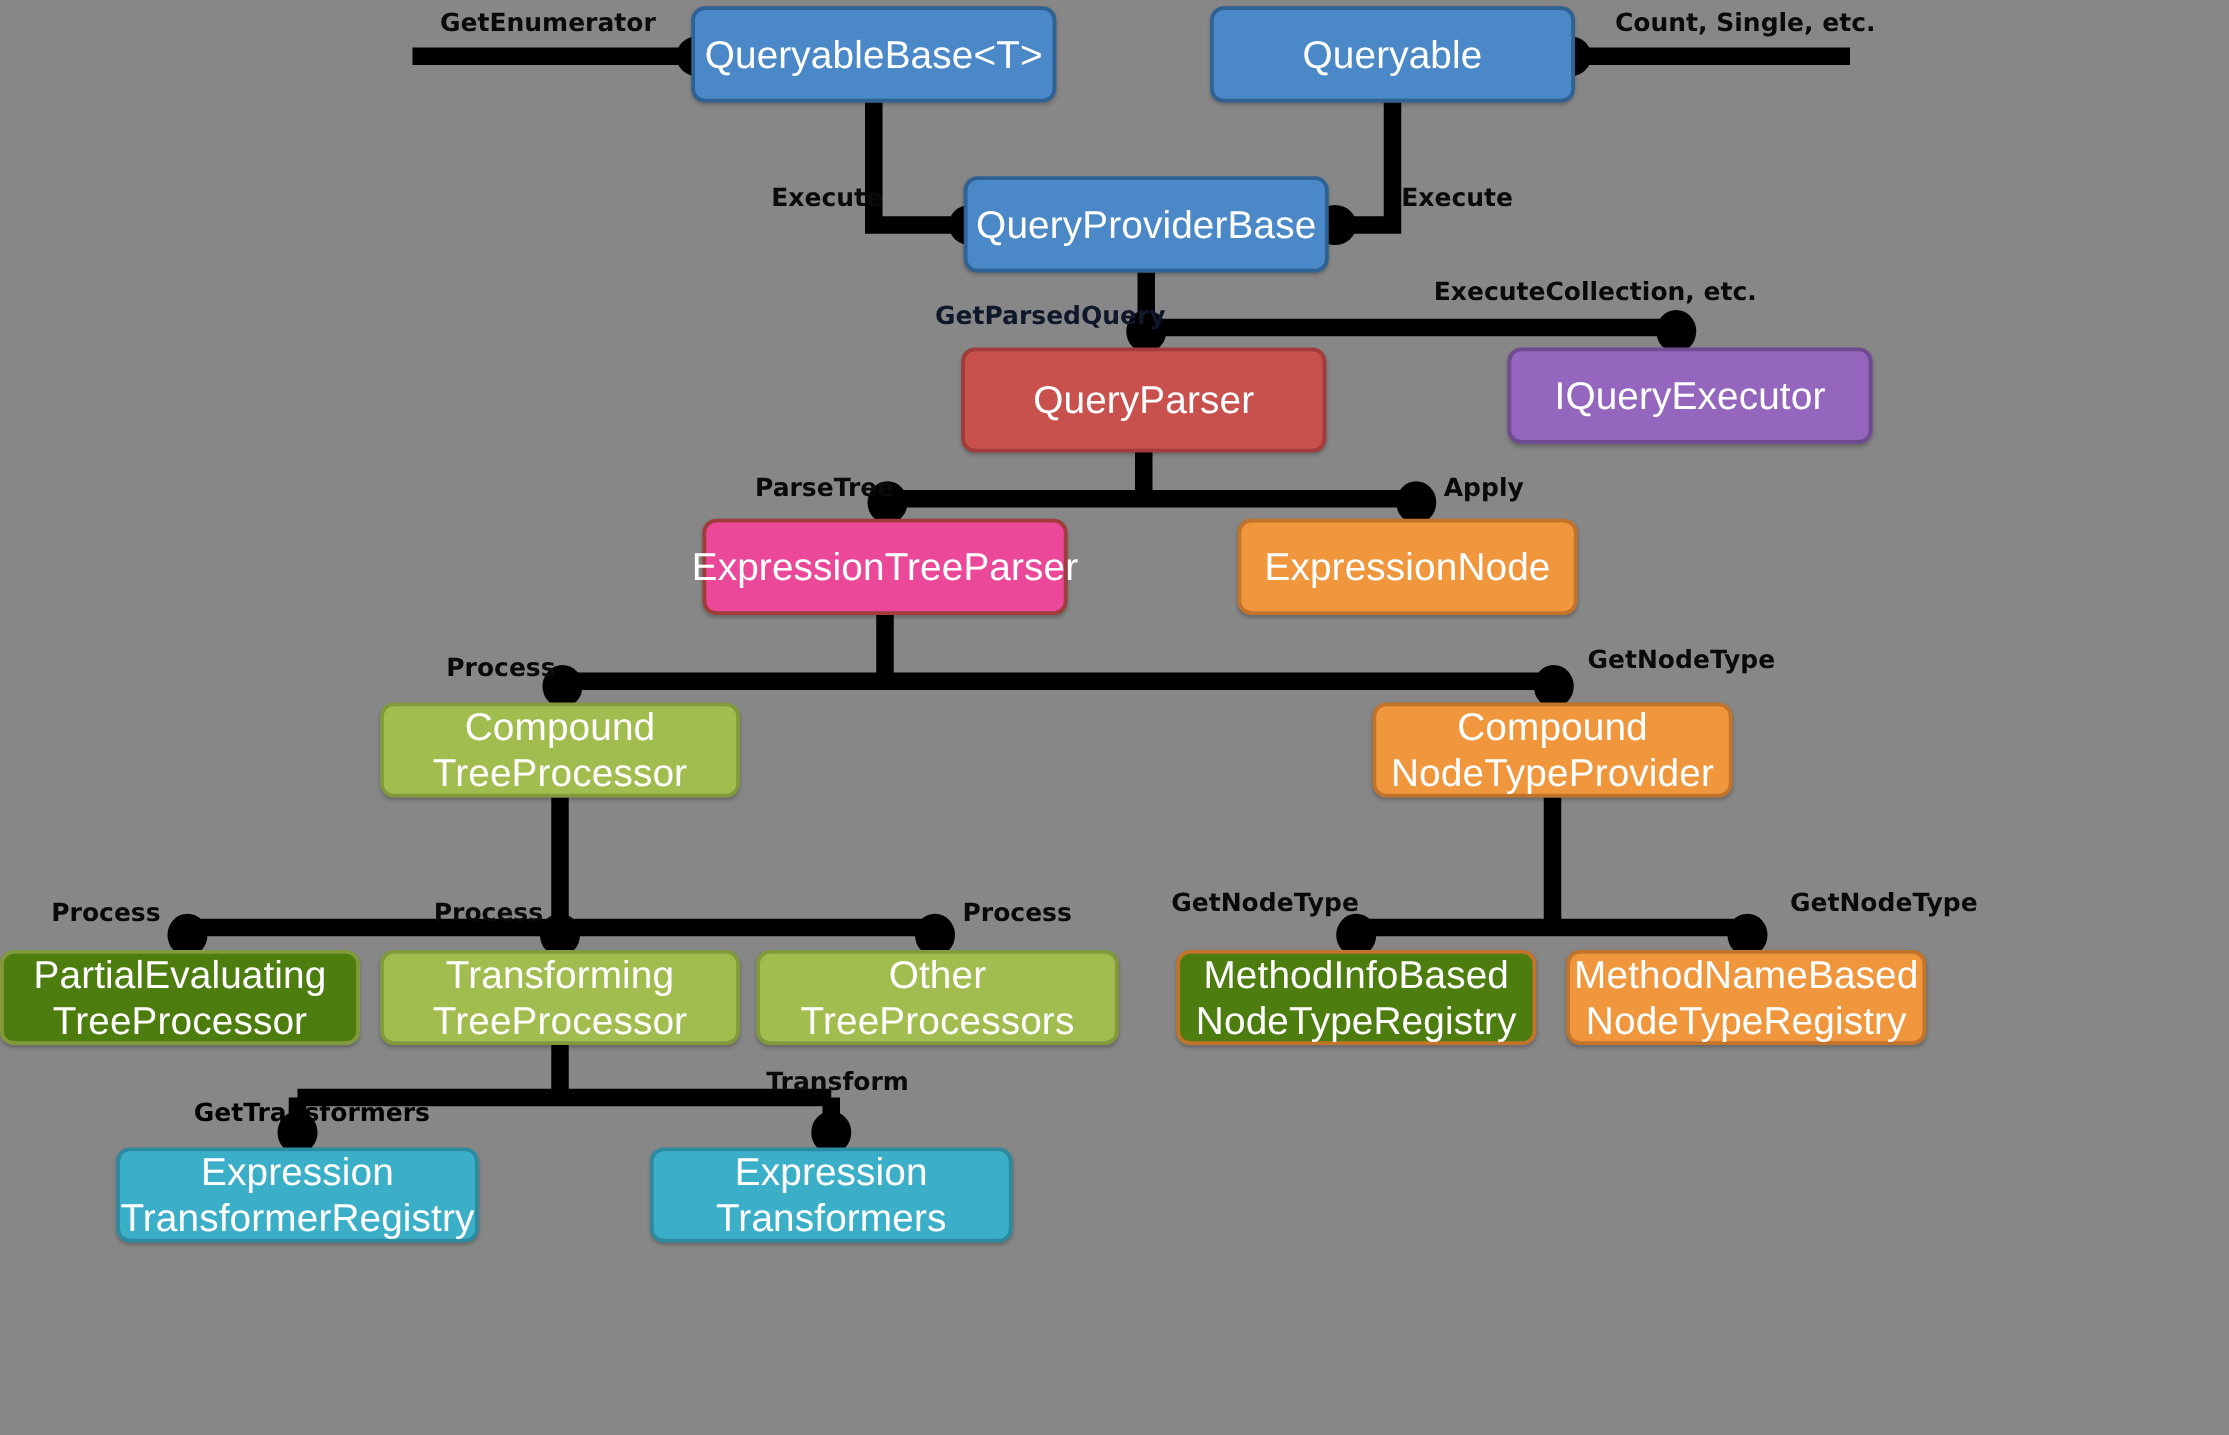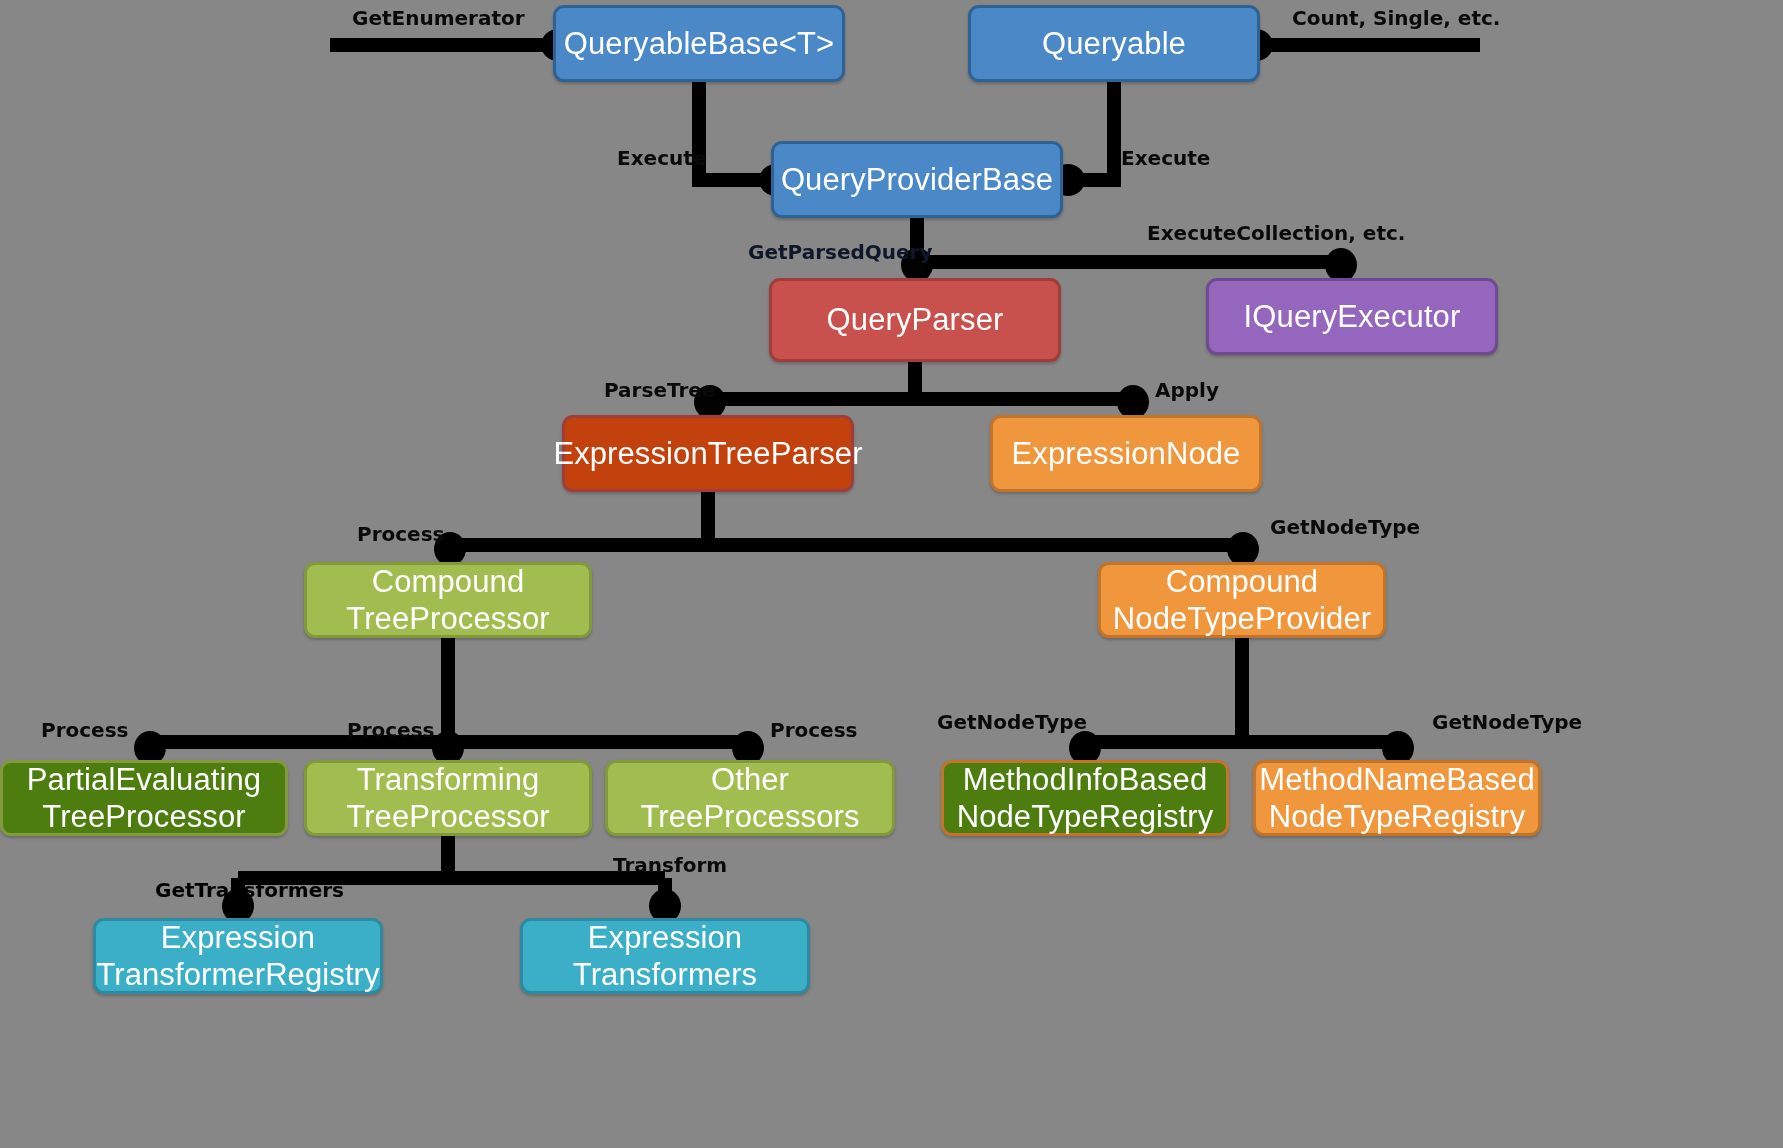--- a/index.html
+++ b/index.html
@@ -122,21 +122,21 @@
       <ellipse cx="665" cy="906" rx="16" ry="17"></ellipse>
     </g>
   </svg>
 
   <div id="nodes">
       <div class="node" style="left: 553px; top: 5px; width: 292px; height: 77px; background: rgb(74, 136, 199); border-color: rgb(47, 98, 148);">QueryableBase&lt;T&gt;</div>
       <div class="node" style="left: 968px; top: 5px; width: 292px; height: 77px; background: rgb(74, 136, 199); border-color: rgb(47, 98, 148);">Queryable</div>
       <div class="node" style="left: 771px; top: 141px; width: 292px; height: 77px; background: rgb(74, 136, 199); border-color: rgb(47, 98, 148);">QueryProviderBase</div>
       <div class="node" style="left: 769px; top: 278px; width: 292px; height: 84px; background: rgb(200, 80, 77); border-color: rgb(160, 60, 58);">QueryParser</div>
       <div class="node" style="left: 1195px; top: 278px; width: 292px; height: 77px; background: rgb(148, 102, 189); border-color: rgb(111, 74, 145); margin-left: 11px;">IQueryExecutor</div>
-      <div class="node" style="left: 562px; top: 415px; width: 292px; height: 77px; background: #c2410c; border-color: rgb(160, 60, 58);">ExpressionTreeParser</div>
+      <div class="node" style="left: 562px; top: 415px; width: 292px; height: 77px; background: #ec4899; border-color: rgb(160, 60, 58);">ExpressionTreeParser</div>
       <div class="node" style="left: 990px; top: 415px; width: 272px; height: 77px; background: rgb(240, 150, 60); border-color: rgb(194, 116, 42);">ExpressionNode</div>
       <div class="node" style="left: 304px; top: 562px; width: 288px; height: 76px; background: rgb(162, 189, 79); border-color: rgb(130, 153, 60);">Compound
 TreeProcessor</div>
       <div class="node" style="left: 1098px; top: 562px; width: 288px; height: 76px; background: rgb(240, 150, 60); border-color: rgb(194, 116, 42);">Compound
 NodeTypeProvider</div>
       <div class="node" style="left: 0; top: 760px; width: 288px; height: 76px; background: #4d7c0f; border-color: rgb(130, 153, 60);">PartialEvaluating
 TreeProcessor</div>
       <div class="node" style="left: 304px; top: 760px; width: 288px; height: 76px; background: rgb(162, 189, 79); border-color: rgb(130, 153, 60);">Transforming
 TreeProcessor</div>
       <div class="node" style="left: 605px; top: 760px; width: 290px; height: 76px; background: rgb(162, 189, 79); border-color: rgb(130, 153, 60);">Other

